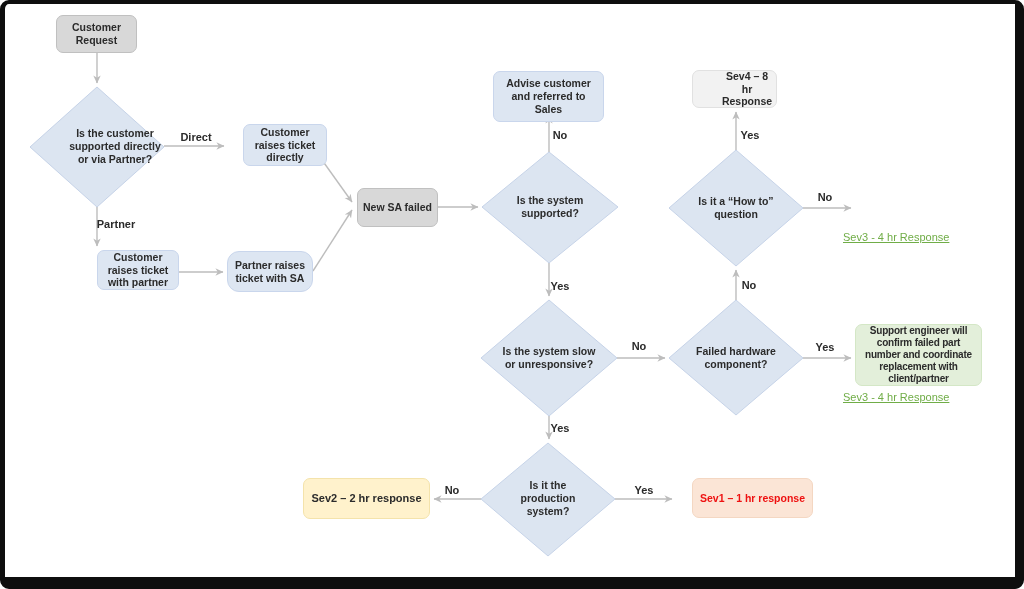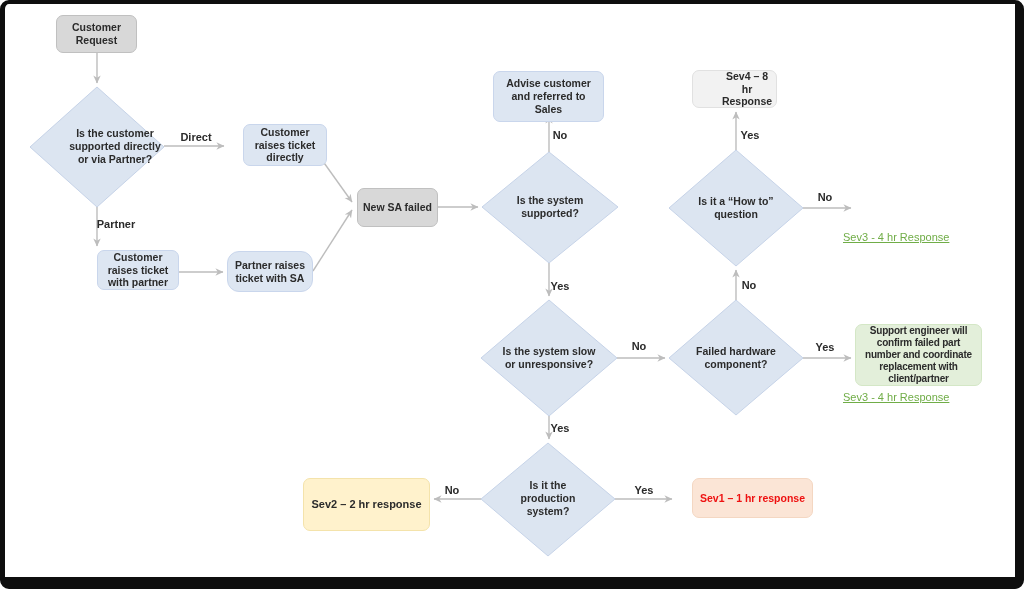--- a/index.html
+++ b/index.html
@@ -75,21 +75,21 @@
   </svg>
 
   <div class="node gray" style="left:56px;top:15px;width:81px;height:38px;">Customer Request</div>
   <div class="node blue" style="left:228px;top:124px;width:84px;height:42px;margin-left:15px;">Customer raises ticket directly</div>
   <div class="node blue" style="left:57px;top:250px;width:82px;height:40px;margin-left:40px;">Customer raises ticket with partner</div>
   <div class="node blue" style="left:227px;top:251px;width:86px;height:41px;border-radius:12px;">Partner raises ticket with SA</div>
   <div class="node gray" style="left:357px;top:188px;width:81px;height:39px;">New SA failed</div>
   <div class="node blue" style="left:493px;top:71px;width:111px;height:51px;">Advise customer and referred to Sales</div>
   <div class="node faint" style="left:692px;top:70px;width:85px;height:38px;">Sev4 – 8 hr Response</div>
   <div class="node green" style="left:855px;top:324px;width:127px;height:62px;">Support engineer will confirm failed part number and coordinate replacement with client/partner</div>
-  <div class="node yellow" style="left:303px;top:478px;width:127px;height:53px;">Sev2 – 2 hr response</div>
+  <div class="node yellow" style="left:303px;top:478px;width:127px;height:41px;">Sev2 – 2 hr response</div>
   <div class="node peach" style="left:676px;top:478px;width:121px;height:40px;margin-left:16px;">Sev1 – 1 hr response</div>
 
   <div class="caption" style="left:843px;top:231px;width:150px;">Sev3 - 4 hr Response</div>
   <div class="caption" style="left:843px;top:391px;width:150px;">Sev3 - 4 hr Response</div>
 
   <div class="dtext" style="left:91px;top:147px;width:96px;margin-left:24px;">Is the customer supported directly or via Partner?</div>
   <div class="dtext" style="left:549px;top:358px;width:104px;">Is the system slow or unresponsive?</div>
   <div class="dtext" style="left:550px;top:207px;width:104px;">Is the system supported?</div>
   <div class="dtext" style="left:736px;top:358px;width:112px;">Failed hardware component?</div>
   <div class="dtext" style="left:736px;top:208px;width:116px;">Is it a “How to” question</div>

